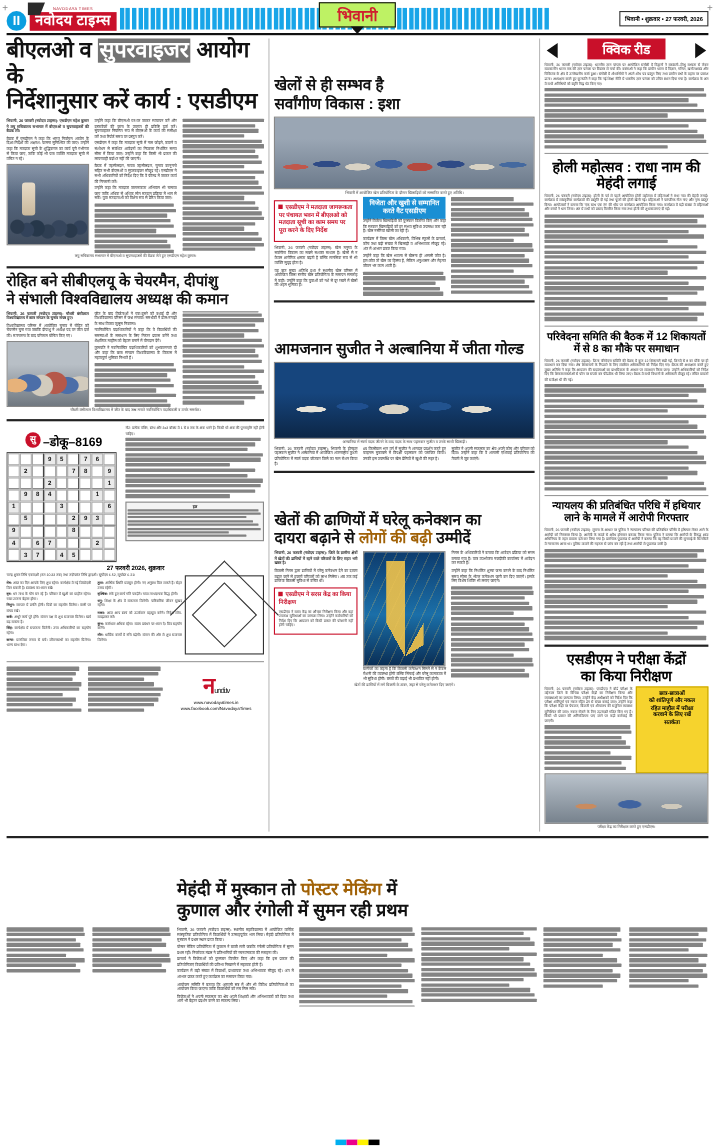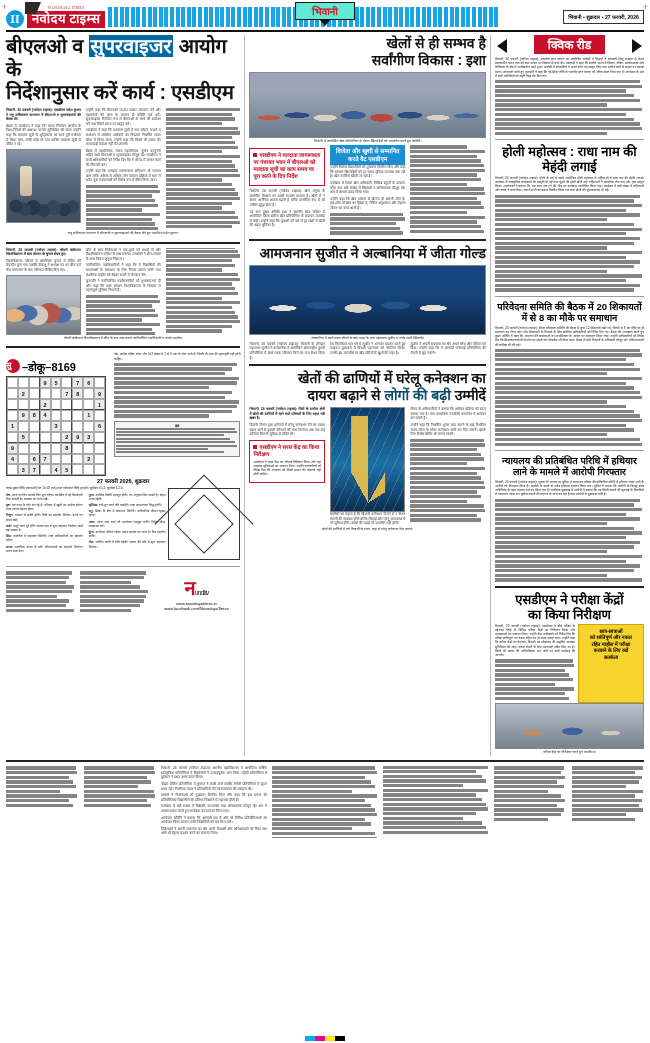--- a/index.html
+++ b/index.html
@@ -8,64 +8,64 @@
     background: #ffffff;
     font-family: "Liberation Sans", "DejaVu Sans", sans-serif;
     overflow: hidden;
     position: relative;
   }
   .page { width: 650px; height: 1043px; position: relative; background:#fff; padding: 0; }
 
   
   .masthead { height: 30px; position: relative; display:flex; align-items:center; padding: 4px 6px 0 6px; }
   .reg-mark { position:absolute; font-size:9px; color:#888; }
-  .logo-block { display:flex; align-items:flex-start; gap:2px; position:relative; z-index:3;font-family:Liberation Serif, serif; }
+  .logo-block { display:flex; align-items:flex-start; gap:2px; position:relative; z-index:3; }
   .logo-mark {
     width:18px; height:18px; border-radius:50%;
     background:#0a9ee0; color:#fff; font-weight:bold; font-size:12px;
     display:flex; align-items:center; justify-content:center; margin-top:4px;
   }
   .logo-name-wrap { position:relative; margin-left:1px; }
   .logo-tagline { font-size:3.6px; letter-spacing:.4px; color:#b31426; text-align:center; line-height:5px; }
   .logo-name {
     background:#c9102a; color:#fff; font-weight:bold; font-size:13px;
     padding:1px 5px 2px 5px; letter-spacing:.4px; line-height:14px; white-space:nowrap;
   }
   .logo-flag { position:absolute; left:-2px; top:-4px; width:16px; height:12px; background:#2b2b2b; clip-path: polygon(0 0,100% 0,70% 100%,0 100%); z-index:2;}
   .bars { flex:1; height:20px; display:flex; gap:1.6px; margin:0 3px; overflow:hidden; align-items:center; }
   .bars i { display:block; width:4px; height:20px; background:#18a5e8; }
   .edition-tab {
     position:absolute; left:50%; transform:translateX(-50%); top:2px;
-    background:#5eead4; border:1px solid #111; padding:1px 16px;
-    color:#d0202e; font-weight:bold; font-size:10px; z-index:4;
+    background:#bef264; border:1px solid #111; padding:1px 16px;
+    color:#d0202e; font-weight:bold; font-size:14px; z-index:4;
   }
   .edition-tab:after{ content:""; position:absolute; left:50%; bottom:-7px; transform:translateX(-50%);
      width:0;height:0;border-left:6px solid transparent;border-right:6px solid transparent;border-top:7px solid #111;}
   .dateline {
     border:1px solid #333; background:#fff; font-size:5.2px; padding:2px 4px;
     white-space:nowrap; font-weight:bold; z-index:3;
   }
   .topline { height:2px; background:#111; margin:0 6px; }
 
   
   .body-grid { display:flex; padding: 3px 6px 0 6px; gap:4px; }
   .col-left  { width: 236px; }
   .col-mid   { width: 248px; border-left:1px solid #bbb; border-right:1px solid #bbb; padding:0 4px; }
   .col-right { width: 150px; }
 
   
   h1.lead {
     font-size:20px; line-height:23px; font-weight:bold; color:#111;
     letter-spacing:-.2px; margin-bottom:4px;
   }
-  h1.lead .hl { background:#0369a1; color:#fff; padding:0 2px; }
+  h1.lead .hl { background:#737373; color:#fff; padding:0 2px; }
   h2.head {
-    font-size:14px; line-height:17px; font-weight:bold; color:#111; text-align:right; margin-bottom:3px;
+    font-size:14px; line-height:17px; font-weight:bold; color:#111; text-align:left; margin-bottom:3px;margin-top:34px;
   }
-  h2.head .blue { color:#0c4a6e; }
+  h2.head .blue { color:#a16207; }
   h2.head-l { font-size:13.5px; line-height:16px; font-weight:bold; color:#111; margin:4px 0 3px; }
   h3.rhead { font-size:9.5px; line-height:11.5px; font-weight:bold; text-align:center; margin:3px 0 2px; }
   h3.rhead.big { font-size:13px; line-height:15px; }
 
   
   .cols2 { column-count:2; column-gap:6px; }
   .cols3 { column-count:3; column-gap:5px; }
   p.body { font-size:3.5px; line-height:4.6px; text-align:justify; color:#2a2a2a; margin-bottom:2px; }
   p.body.sm { font-size:3.2px; line-height:4.2px; }
   .lead-in { font-weight:bold; }
@@ -152,21 +152,21 @@
   
   .qr-wrap { position:relative; text-align:center; margin-bottom:3px; }
   .qr-bar { background:#c9102a; color:#fff; font-weight:bold; font-size:12px; padding:1px 14px; display:inline-block; }
   .qr-wing { position:absolute; top:4px; width:0;height:0;border-top:7px solid transparent;border-bottom:7px solid transparent;}
   .qr-wing.l{ left:2px; border-right:10px solid #111;}
   .qr-wing.r{ right:2px; border-left:10px solid #111;}
   .rule { height:1px; background:#999; margin:4px 0; }
   .rule.dark { height:2px; background:#222; }
 
   
-  .sud-title { margin:4px 0 2px; }
+  .sud-title { text-align:center; margin:4px 0 2px; }
   .sud-badge { display:inline-block; background:#c9102a; color:#fff; font-weight:bold; font-size:8px;
       border-radius:50%; width:14px;height:14px; line-height:14px; vertical-align:middle;}
   .sud-name { font-weight:bold; font-size:11px; vertical-align:middle; margin-left:2px;}
   .sud-grid { display:grid; grid-template-columns:repeat(9,1fr); width:100px; border:1.4px solid #444; }
   .sud-grid div { aspect-ratio:1/1; border:.4px solid #aaa; font-size:5.5px; font-weight:bold;
       display:flex;align-items:center;justify-content:center; background:#eaeaea; color:#111;}
   .sud-grid div.b-r { border-right:1.2px solid #444; }
   .sud-grid div.b-b { border-bottom:1.2px solid #444; }
   .sud-grid div.empty { background:#fff; }
 
@@ -331,20 +331,24 @@
             <div class="fakeline s4"></div>
             <div class="fakeline s3"></div>
           <div class="fakeline s1"></div>
             <div class="fakeline s5"></div>
             <div class="fakeline s2"></div>
         </div>
       </div>
       <div class="cap">लघु सचिवालय सभागार में बीएलओ व सुपरवाइजरों की बैठक लेते हुए एसडीएम महेश कुमार।</div>
       <div class="rule dark"></div>
 
+      <h2 class="head-l">
+        <span>रोहित बने सीबीएलयू के चेयरमैन, दीपांशु</span><br>
+        <span>ने संभाली विश्वविद्यालय अध्यक्ष की कमान</span>
+      </h2>
 
       <div class="cols3">
         <p class="body"><span class="lead-in">भिवानी, 26 फरवरी (नवोदय टाइम्स): चौधरी बंसीलाल विश्वविद्यालय में छात्र संगठन के चुनाव संपन्न हुए।</span></p>
         <p class="body">विश्वविद्यालय परिसर में आयोजित चुनाव में रोहित को चेयरमैन चुना गया जबकि दीपांशु ने अध्यक्ष पद पर जीत दर्ज की। मतगणना के बाद परिणाम घोषित किए गए।</p>
         <div class="photo ph-group"></div>
         <p class="body">जीत के बाद विजेताओं ने एक-दूसरे को बधाई दी और विश्वविद्यालय परिसर में जश्न मनाया। समर्थकों ने ढोल-नगाड़ों के साथ विजय जुलूस निकाला।</p>
         <p class="body">नवनिर्वाचित पदाधिकारियों ने कहा कि वे विद्यार्थियों की समस्याओं के समाधान के लिए निरंतर प्रयास करेंगे तथा शैक्षणिक माहौल को बेहतर बनाने में योगदान देंगे।</p>
         <p class="body">कुलपति ने नवनिर्वाचित पदाधिकारियों को शुभकामनाएं दीं और कहा कि छात्र संगठन विश्वविद्यालय के विकास में महत्वपूर्ण भूमिका निभाते हैं।</p>
         <div class="txtblk">
           <div class="fakeline s1"></div>
@@ -702,21 +706,21 @@
         <div class="fakeline s3"></div>
           <div class="fakeline s4"></div>
           <div class="fakeline s5"></div>
         <div class="fakeline s2"></div>
           <div class="fakeline s1"></div>
           <div class="fakeline s3"></div>
       </div>
       <div class="rule"></div>
 
       <h3 class="rhead">
-        <span>परिवेदना समिति की बैठक में 20 शिकायतों</span><br>
+        <span>परिवेदना समिति की बैठक में 12 शिकायतों</span><br>
         <span>में से 8 का मौके पर समाधान</span>
       </h3>
       <p class="body sm">भिवानी, 26 फरवरी (नवोदय टाइम्स): जिला परिवेदना समिति की बैठक में कुल 12 शिकायतें रखी गईं, जिनमें से 8 का मौके पर ही समाधान कर दिया गया। शेष शिकायतों के निपटारे के लिए संबंधित अधिकारियों को निर्देश दिए गए। बैठक की अध्यक्षता करते हुए मुख्य अतिथि ने कहा कि आमजन की समस्याओं का प्राथमिकता के आधार पर समाधान किया जाए। उन्होंने अधिकारियों को निर्देश दिए कि शिकायतकर्ताओं से फोन पर संपर्क कर फीडबैक भी लिया जाए। बैठक में सभी विभागों के अधिकारी मौजूद रहे। लंबित मामलों की समीक्षा भी की गई।</p>
       <div class="txtblk">
         <div class="fakeline s1"></div>
           <div class="fakeline s5"></div>
           <div class="fakeline s2"></div>
         <div class="fakeline s3"></div>
           <div class="fakeline s1"></div>
           <div class="fakeline s4"></div>
@@ -792,20 +796,30 @@
           <div>सतर्कता</div>
         </div>
       </div>
       <div class="photo ph-small"></div>
       <div class="cap">परीक्षा केंद्र का निरीक्षण करते हुए एसडीएम।</div>
     </div>
   </div>
 
   <div style="padding:0 6px;">
     <div class="rule dark"></div>
+    <div style="display:flex;gap:5px;">
+      <div style="width:150px;"></div>
+      <div style="flex:1;">
+        <h2 class="head" style="font-size:16px;line-height:19px;">
+          <span>मेहंदी में मुस्कान तो </span><span class="blue">पोस्टर मेकिंग</span><span> में</span><br>
+          <span>कुणाल और रंगोली में सुमन रही प्रथम</span>
+        </h2>
+      </div>
+      <div style="width:150px;"></div>
+    </div>
 
     <div style="display:flex;gap:5px;margin-top:2px;">
       <div style="width:150px;">
         <div class="cols2">
           <div class="fakeline s1"></div>
             <div class="fakeline s5"></div>
             <div class="fakeline s2"></div>
           <div class="fakeline s3"></div>
             <div class="fakeline s1"></div>
             <div class="fakeline s4"></div>

